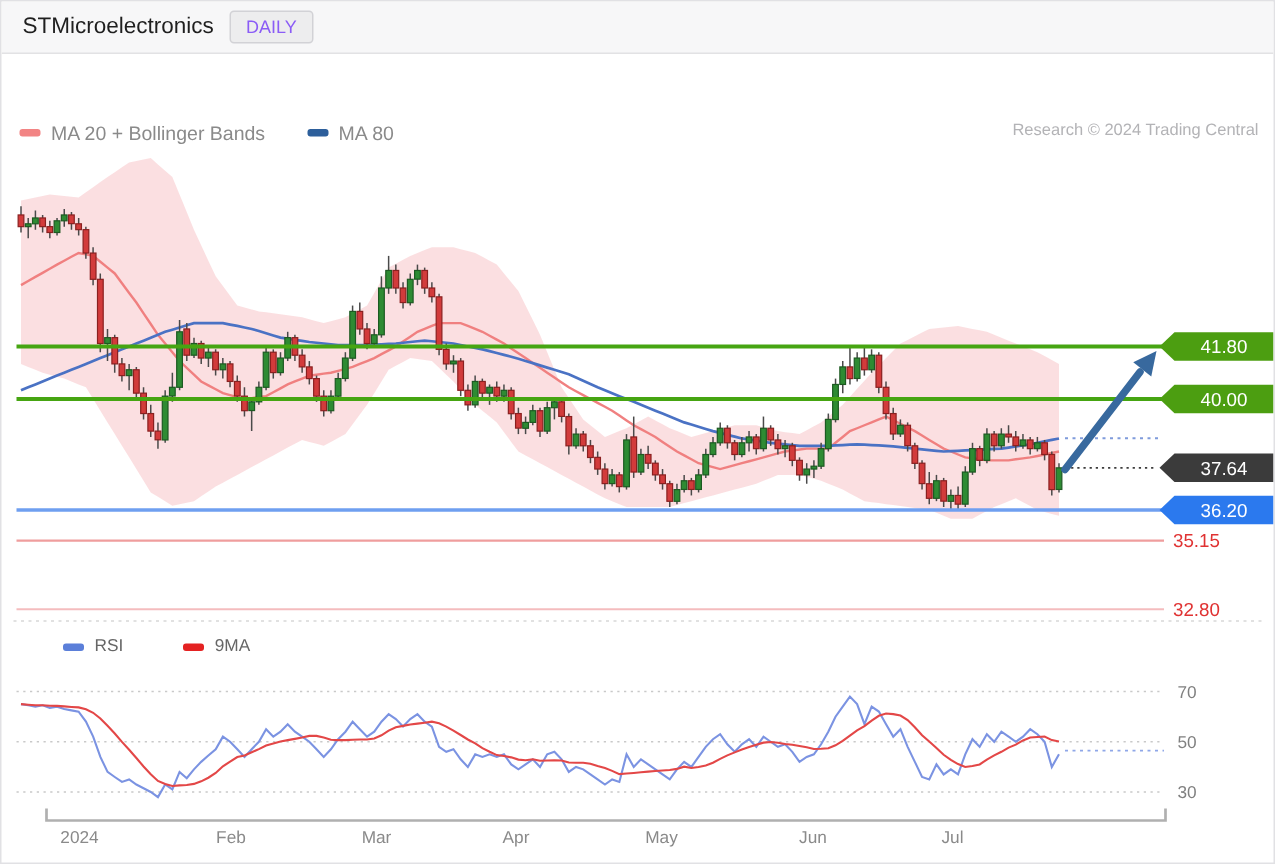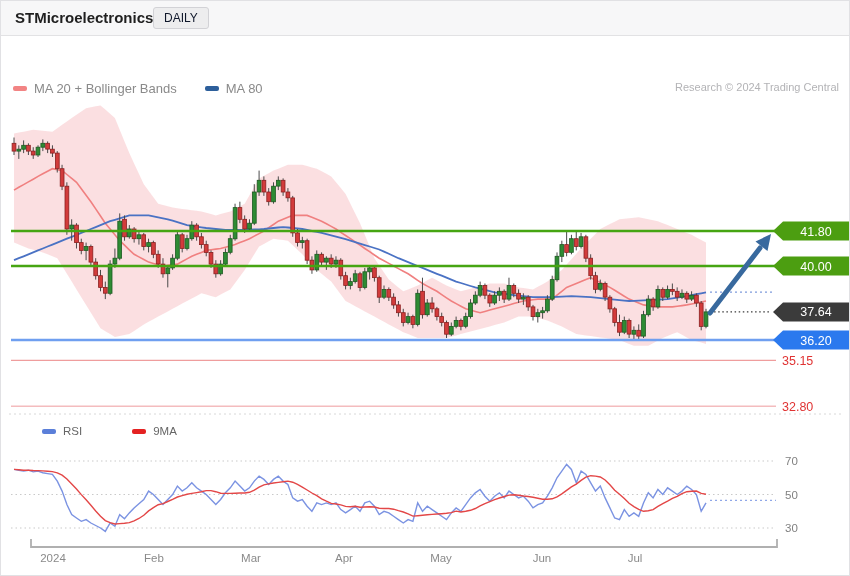--- a/index.html
+++ b/index.html
@@ -1,26 +1,26 @@
 <!DOCTYPE html>
 <html><head>
 <meta charset="utf-8">
 <style>
   html,body{margin:0;padding:0;background:#fff;}
   .page{position:relative;width:850px;height:576px;background:#fff;border:1px solid #e1e1e4;box-sizing:border-box;overflow:hidden;font-family:"Liberation Sans",sans-serif;}
   .header{position:absolute;left:0;top:0;width:100%;height:34px;background:#f7f7f8;border-bottom:1px solid #e2e2e4;}
-  .title{position:absolute;left:14px;top:8px;font-size:15px;font-weight:700;color:#1f1f1f;}
-  .chip{position:absolute;left:152px;top:6px;padding:3px 10px;background:#ededee;border:1px solid #d2d2d6;border-radius:3px;font-size:12px;color:#0f172a;}
+  .title{position:absolute;left:14px;top:8px;font-size:15px;font-weight:400;color:#1f1f1f;}
+  .chip{position:absolute;left:152px;top:6px;padding:3px 10px;background:#ededee;border:1px solid #d2d2d6;border-radius:3px;font-size:12px;color:#8b5cf6;}
   .datetime{position:absolute;left:14px;top:41px;font-size:12.5px;color:#2a2a2a;}
   .legend-main{position:absolute;left:12px;top:80px;display:flex;align-items:center;font-size:13px;color:#8a8a8a;}
   .legend-item{display:flex;align-items:center;margin-right:28px;}
   .swatch{width:14px;height:5px;border-radius:2px;margin-right:7px;display:inline-block;}
   .research{position:absolute;right:10px;top:80px;font-size:11px;color:#b3b3b6;margin-left:24px;}
   .legend-rsi{position:absolute;left:13px;top:424px;display:flex;align-items:center;font-size:11.5px;color:#666;}
-  .legend-rsi .legend-item{margin-right:22px;padding-left:28px;}
+  .legend-rsi .legend-item{margin-right:12px;padding-left:28px;}
   svg{position:absolute;left:0;top:0;}
   svg text{font-family:"Liberation Sans",sans-serif;}
 </style>
 </head>
 <body>
 
 <div class="page">
   <div class="header">
     <div class="title">STMicroelectronics</div>
     <div class="chip">DAILY</div>

